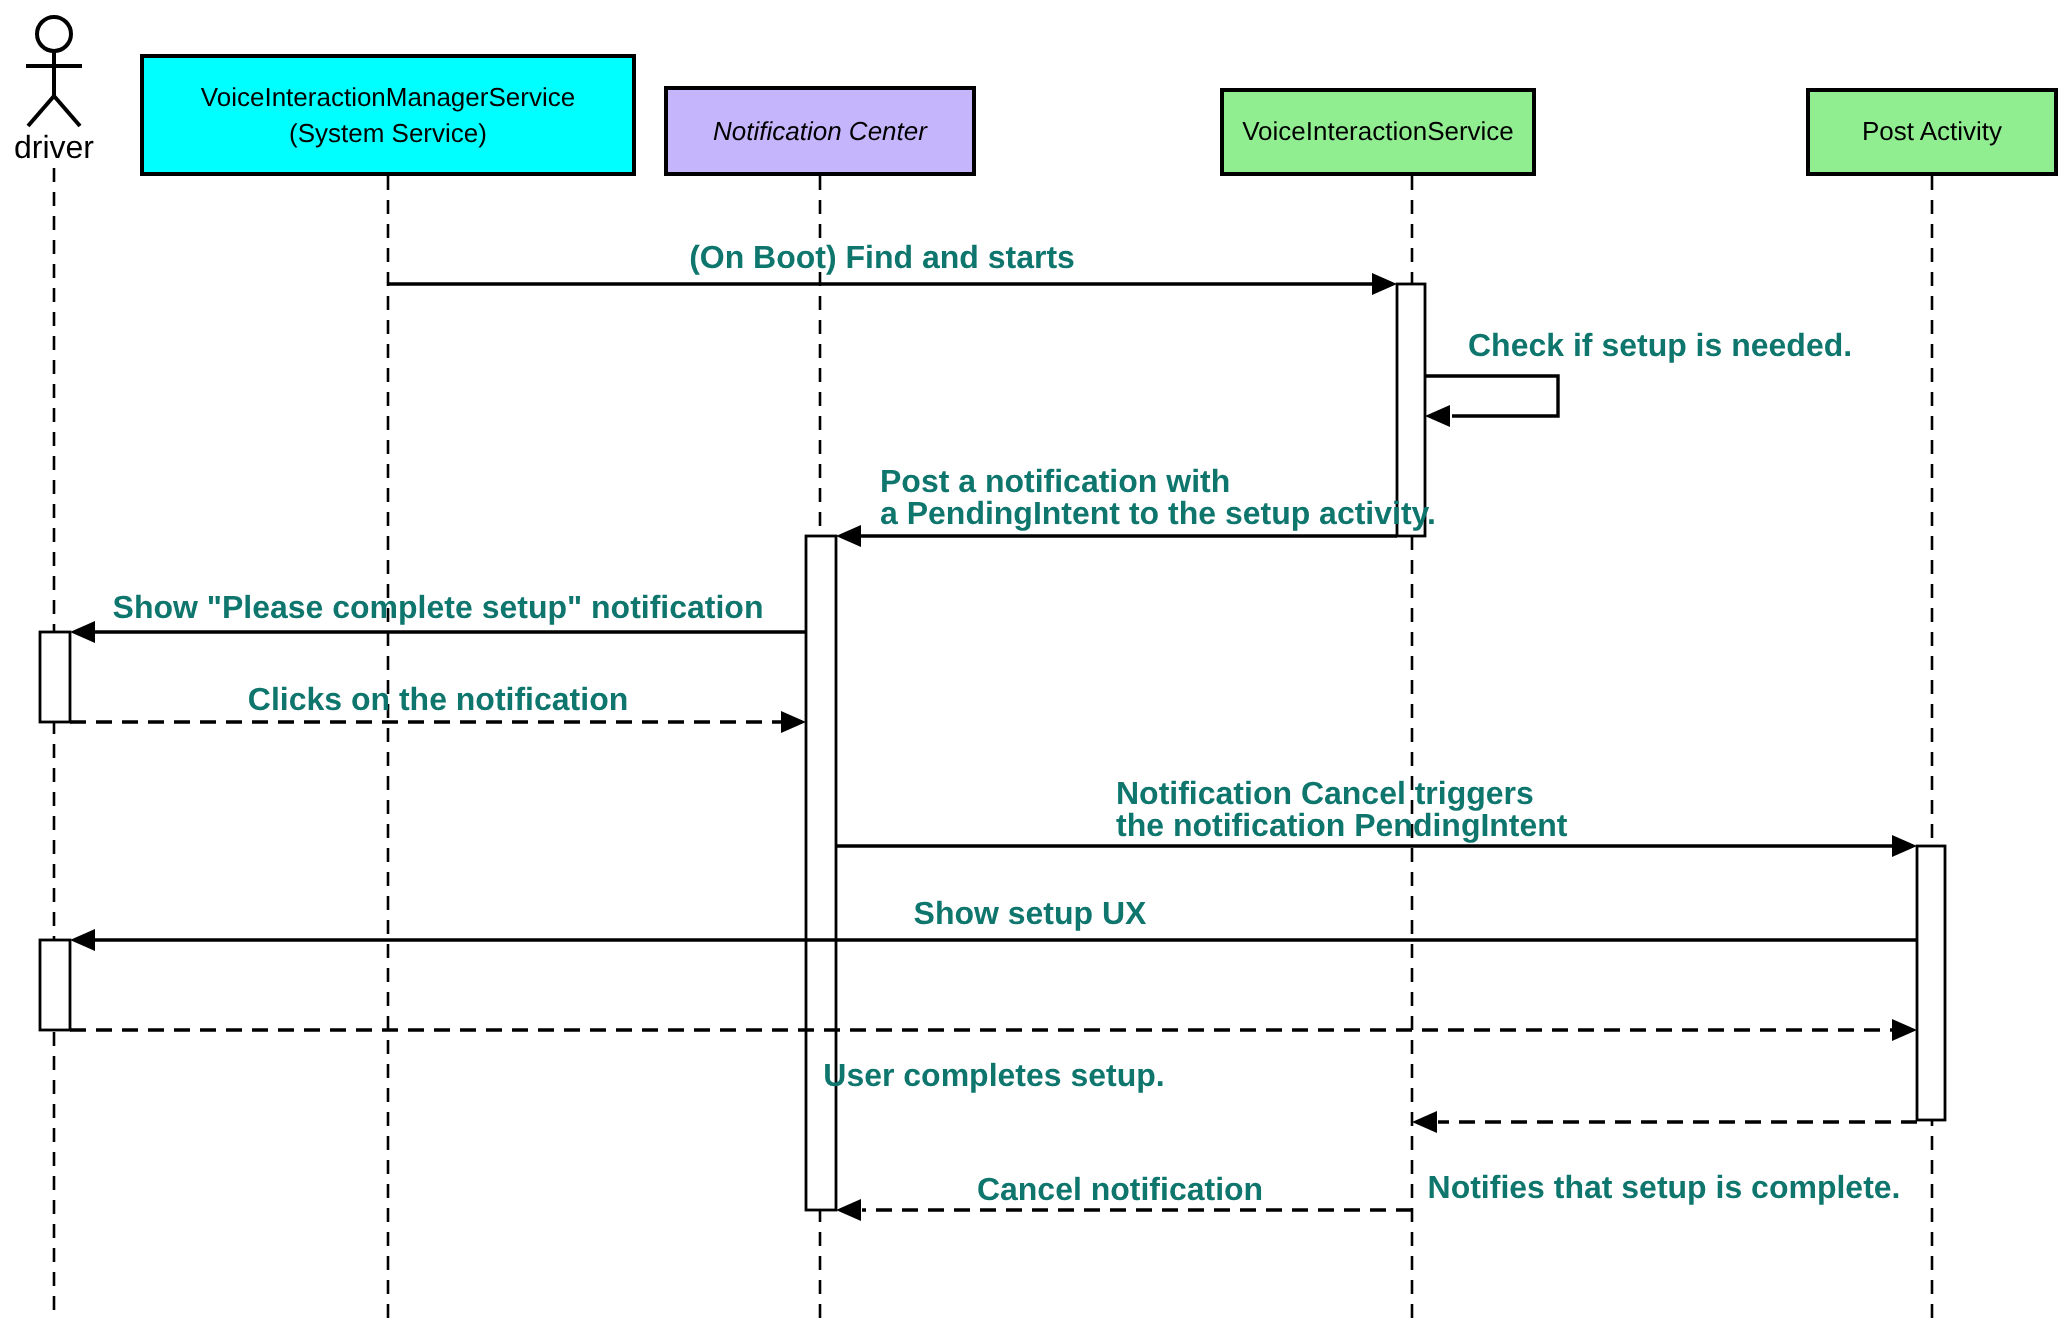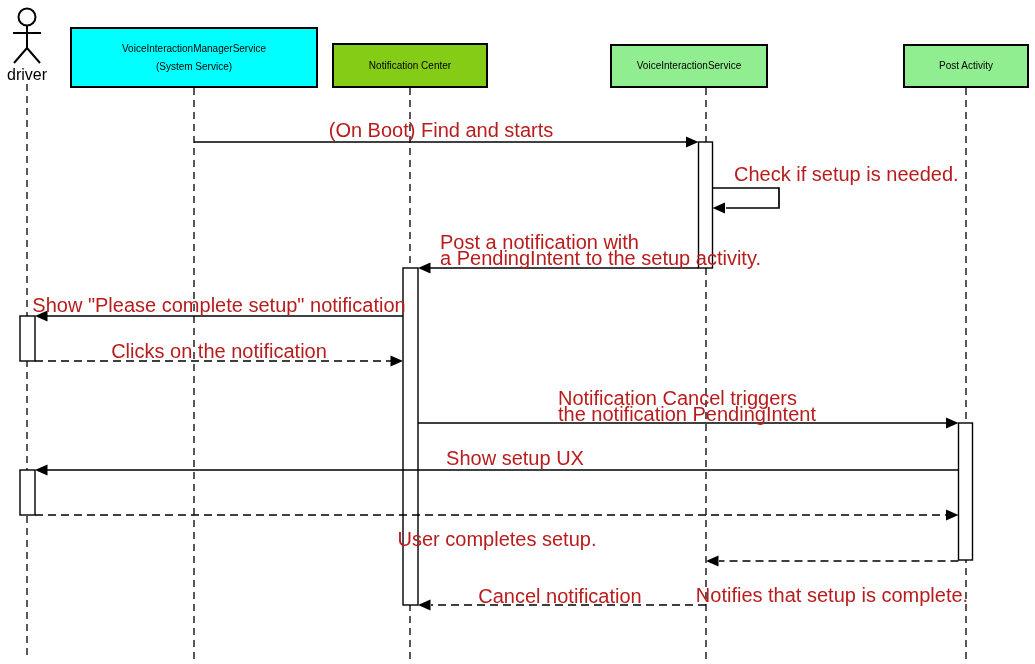--- a/index.html
+++ b/index.html
@@ -14,44 +14,45 @@
   }
   #gfx { position: absolute; left: 0; top: 0; width: 1035px; height: 664px; }
 
   .participant-box {
     position: absolute;
     border: 2px solid #000000;
     display: flex;
     align-items: center;
     justify-content: center;
     text-align: center;
-    font-size: 10px;
+    font-size: 13px;
     line-height: 18px;
     color: #000000;
     white-space: pre-line;
   }
   .box-vims { left: 70px;  top: 27px; width: 248px; height: 61px; }
   .box-nc   { left: 332px; top: 43px; width: 156px; height: 45px; }
   .box-vis  { left: 610px; top: 44px; width: 158px; height: 44px; }
   .box-sa   { left: 903px; top: 44px; width: 126px; height: 44px; }
 
   .actor-label {
     position: absolute;
     left: 27px; top: 66px;
     transform: translateX(-50%);
     font-size: 16px;
     color: #000000;
   }
 
   .msg-label {
     position: absolute;
-    font-size: 20px;
+    font-size: 16px;
     line-height: 16px;
-    color: #b91c1c;
+    color: #0f766e;
     white-space: pre-line;
+    font-weight: bold;
   }
   .msg-center { transform: translateX(-50%); text-align: center; white-space: nowrap; }
   .msg-left   { text-align: left; }
 
   .m0 { left: 441px; top: 122px; }
   .m1 { left: 734px; top: 166px; }
   .m2 { left: 440px; top: 234px; }
   .m3 { left: 219px; top: 297px; }
   .m4 { left: 219px; top: 343px; }
   .m5 { left: 558px; top: 390px; }
@@ -121,21 +122,21 @@
       <polygon points="706,561 718.5,555.5 718.5,566.5" fill="#000000" stroke="none"></polygon>
 
       <line x1="706" y1="605" x2="431" y2="605" stroke-dasharray="8,5"></line>
       <polygon points="418,605 430.5,599.5 430.5,610.5" fill="#000000" stroke="none"></polygon>
     </g>
   </svg>
 
   <div class="participant-box box-vims" style="background-color: rgb(0, 255, 255);">VoiceInteractionManagerService
 (System Service)</div>
 
-  <div class="participant-box box-nc" style="background-color: #84cc16;">Notification Center</div>
+  <div class="participant-box box-nc" style="background-color: #c4b5fd; font-style: italic;">Notification Center</div>
 
   <div class="participant-box box-vis" style="background-color: rgb(144, 238, 144);">VoiceInteractionService</div>
 
   <div class="participant-box box-sa" style="background-color: rgb(144, 238, 144);">Post Activity</div>
 
   <div class="actor-label">driver</div>
 
   <div class="msg-label msg-center m0">(On Boot) Find and starts</div>
 
   <div class="msg-label msg-left m1">Check if setup is needed.</div>

